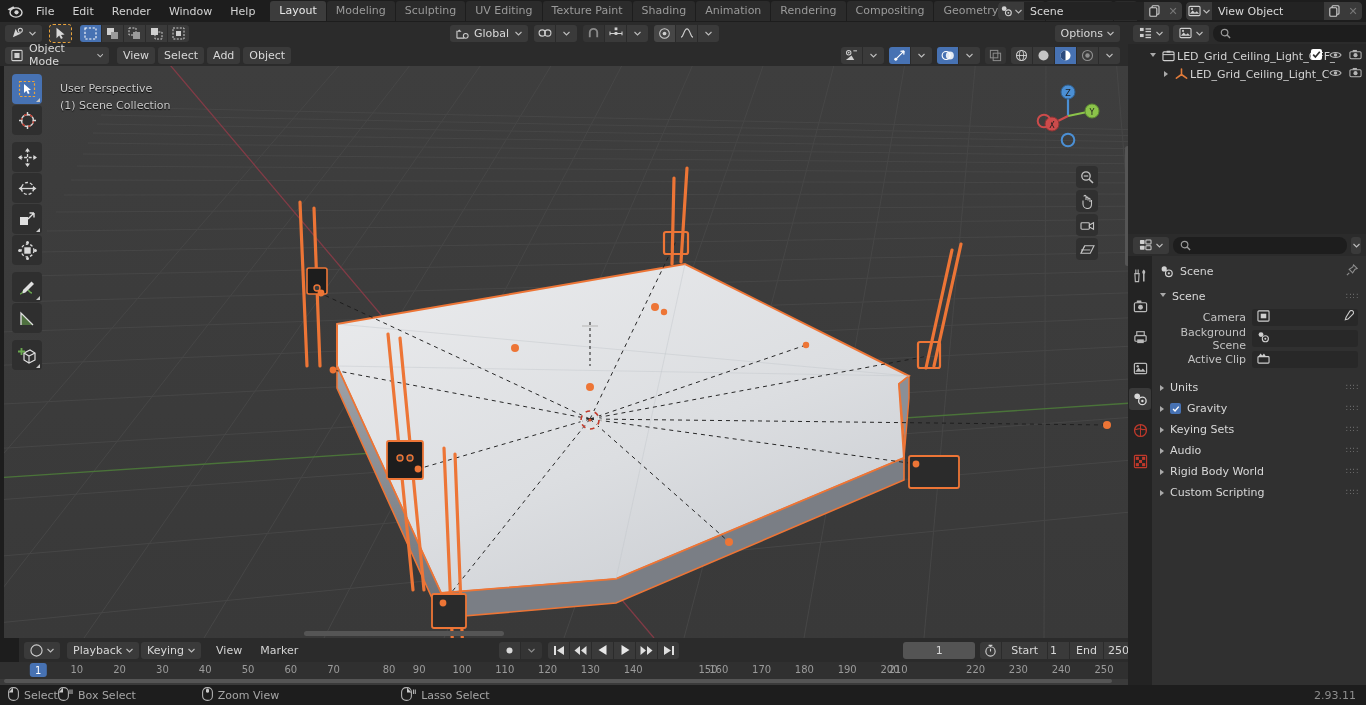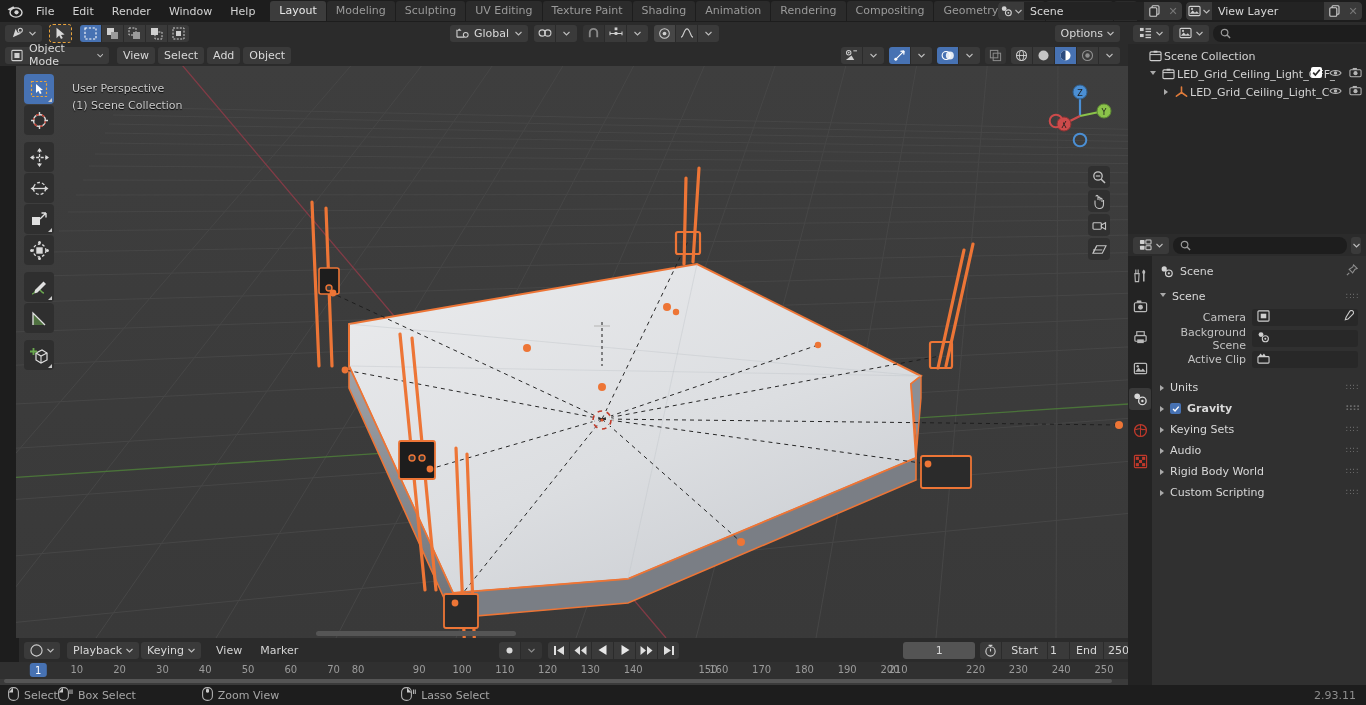--- a/index.html
+++ b/index.html
@@ -45,21 +45,21 @@
   .sq{ width:21px; height:17px; background:#3a3a3a; display:flex; align-items:center;
     justify-content:center; }
   .sq.first{ border-radius:3px 0 0 3px; }
   .sq.last{ border-radius:0 3px 3px 0; }
   .sq.on{ background:#4772b3; }
   .sq.round{ border-radius:3px; }
   .sel-active{ outline:1px dashed #e8a33d; outline-offset:0px; border-radius:3px; }
   .menu-txt{ padding:2px 7px; color:#d3d3d3; font-size:11px; border-radius:3px; }
 
   
-  .viewport{ position:absolute; left:16px; top:66px; width:1128px; height:572px;
+  .viewport{ position:absolute; left:4px; top:66px; width:1128px; height:572px;
     background:#3b3b3b; overflow:hidden; }
   .vp-canvas{ position:absolute; inset:0; }
   .vp-text{ position:absolute; left:56px; top:14px; font-size:11px; color:#c9c9c9;
     text-shadow:0 1px 1px #000; line-height:17px; }
   .toolbar{ position:absolute; left:8px; top:8px; width:30px; display:flex;
     flex-direction:column; gap:1px; }
   .tool{ width:30px; height:30px; background:#2f2f2f; border-radius:4px;
     display:flex; align-items:center; justify-content:center; position:relative; }
   .tool.active{ background:#4772b3; }
   .tool.gap{ margin-top:6px; }
@@ -200,21 +200,21 @@
         <div class="icobtn">
           <svg width="13" height="12" viewBox="0 0 14 13">
               <rect x="1" y="1.5" width="12" height="10" rx="1.2" fill="none" stroke="#d0d0d0" stroke-width="1.2"></rect>
               <path d="M2 9.5 L5 6 L7.5 8.5 L9.5 6.8 L12 9.5 Z" fill="#d0d0d0"></path>
               <circle cx="4.3" cy="4.2" r="1.1" fill="#d0d0d0"></circle>
             </svg>
           <svg width="7" height="5" viewBox="0 0 7 5">
               <path d="M0.5 1 L3.5 4 L6.5 1" fill="none" stroke="#bdbdbd" stroke-width="1.1"></path>
             </svg>
         </div>
-        <div class="namefld" style="width:112px">View Layer</div>
+        <div class="namefld" style="width:112px">View Object</div>
         <div class="tailbtn">
           <svg width="11" height="12" viewBox="0 0 11 12">
               <rect x="3" y="0.8" width="7" height="8.5" fill="none" stroke="#cfcfcf" stroke-width="1.1" rx="1"></rect>
               <rect x="0.8" y="2.8" width="7" height="8.5" fill="#2f2f2f" stroke="#cfcfcf" stroke-width="1.1" rx="1"></rect>
             </svg>
         </div>
         <div class="xbtn">✕</div>
       </div>
     </div>
   </div>
@@ -263,21 +263,21 @@
             <rect x="1" y="1" width="11" height="11" fill="none" stroke="#cfcfcf" stroke-width="1" stroke-dasharray="2 1.4"></rect>
             <rect x="4" y="4" width="5" height="5" fill="#cfcfcf"></rect>
           </svg>
       </div>
     </div>
 
     <div style="flex:1"></div>
 
     <div style="position:absolute;left:450px;display:flex;align-items:center;gap:6px">
       <div class="hdr-btn" style="width:78px;justify-content:space-between">
-        <span style="display:flex;align-items:center;gap:5px">
+        <span style="display:flex;align-items:flex-end;gap:5px">
           <svg width="13" height="12" viewBox="0 0 14 13">
               <path d="M1 11 L1 3 M1 11 L9 11" stroke="#cfcfcf" stroke-width="1.2" fill="none"></path>
               <path d="M3.5 1.5 L1 4 L6 4 Z" fill="#cfcfcf"></path>
               <circle cx="10.5" cy="8.5" r="2.6" fill="none" stroke="#cfcfcf" stroke-width="1.1"></circle>
             </svg>
           <span>Global</span>
         </span>
         <svg width="7" height="5" viewBox="0 0 7 5">
             <path d="M0.5 1 L3.5 4 L6.5 1" fill="none" stroke="#bdbdbd" stroke-width="1.1"></path>
           </svg>
@@ -797,21 +797,21 @@
 
   <div class="tl-body">
     <div class="tl-ruler" id="tl-ruler">
         <div class="tl-tick" style="left: 76.8px;">10</div>
         <div class="tl-tick" style="left: 119.6px;">20</div>
         <div class="tl-tick" style="left: 162.4px;">30</div>
         <div class="tl-tick" style="left: 205.2px; text-align: center;">40</div>
         <div class="tl-tick" style="left: 248px;">50</div>
         <div class="tl-tick" style="left: 290.8px;">60</div>
         <div class="tl-tick" style="left: 333.6px;">70</div>
-        <div class="tl-tick" style="left: 358px;">80</div>
+        <div class="tl-tick" style="left: 389px;">80</div>
         <div class="tl-tick" style="left: 419.2px;">90</div>
         <div class="tl-tick" style="left: 462px;">100</div>
         <div class="tl-tick" style="left: 504.8px;">110</div>
         <div class="tl-tick" style="left: 547.6px;">120</div>
         <div class="tl-tick" style="left: 590.4px;">130</div>
         <div class="tl-tick" style="left: 633.2px;">140</div>
         <div class="tl-tick" style="left: 708px;">150</div>
         <div class="tl-tick" style="left: 718.8px;">160</div>
         <div class="tl-tick" style="left: 761.6px;">170</div>
         <div class="tl-tick" style="left: 804.4px;">180</div>
@@ -857,32 +857,20 @@
           <circle cx="5" cy="5" r="3.6" fill="none" stroke="#9a9a9a" stroke-width="1.3"></circle>
           <path d="M7.7 7.7 L11 11" stroke="#9a9a9a" stroke-width="1.5"></path>
         </svg>
       <input style="flex: 1 1 0%; background: transparent; border: 0px; outline: 0px; color: rgb(216, 216, 216); font-size: 11px; font-family: &quot;DejaVu Sans&quot;, sans-serif;" placeholder="">
     </div>
 
   </div>
 
   <div class="outliner" id="outliner">
       <div class="ol-row">
-        <span style="display:inline-block;width:6px"></span>
-        <span style="width:12px;display:inline-block"></span>
-        <span style="width:18px;display:inline-flex;justify-content:center">
-          <svg width="13" height="12" viewBox="0 0 14 13">
-            <rect x="1" y="2" width="12" height="9.5" rx="1.2" fill="none" stroke="#cfcfcf" stroke-width="1.2"></rect>
-            <path d="M1 5 L13 5" stroke="#cfcfcf" stroke-width="1.1"></path>
-            <rect x="5" y="0.8" width="4" height="2" fill="#cfcfcf"></rect>
-          </svg>
-        </span>
-        <span class="ol-name">Scene Collection</span>
-      </div>
-      <div class="ol-row">
         <span style="display:inline-block;width:19px"></span>
         <span style="width:12px;display:inline-flex;justify-content:center">
           <span class="tri down"></span>
         </span>
         <span style="width:18px;display:inline-flex;justify-content:center">
           <svg width="13" height="12" viewBox="0 0 14 13">
             <rect x="1" y="2" width="12" height="9.5" rx="1.2" fill="none" stroke="#cfcfcf" stroke-width="1.2"></rect>
             <path d="M1 5 L13 5" stroke="#cfcfcf" stroke-width="1.1"></path>
             <rect x="5" y="0.8" width="4" height="2" fill="#cfcfcf"></rect>
           </svg>
@@ -1066,21 +1054,21 @@
             <span></span>
           </div>
         </div>
       </div>
     <div id="prop-panels" style="margin-top:8px">
         <div class="panel-hdr" style="height: 21px;">
           <span class="tri"></span>
           <span>Units</span>
           <span class="grip">∷∷</span>
         </div>
-        <div class="panel-hdr" style="height: 21px; font-weight: bold;">
+        <div class="panel-hdr" style="height: 21px;">
           <span class="tri"></span>
           <span class="cbox">
             <svg width="8" height="8" viewBox="0 0 9 9">
               <path d="M1.2 4.6 L3.4 6.8 L7.6 1.8" fill="none" stroke="#fff" stroke-width="1.6"></path>
             </svg>
           </span>
           <span>Gravity</span>
           <span class="grip">∷∷</span>
         </div>
         <div class="panel-hdr" style="height: 21px;">

